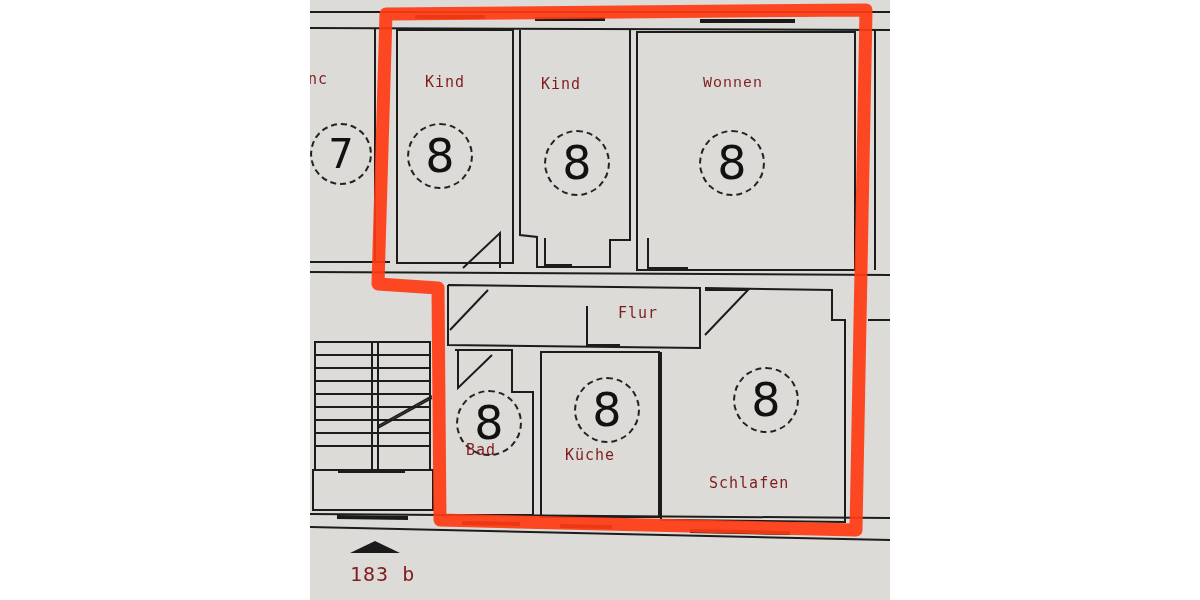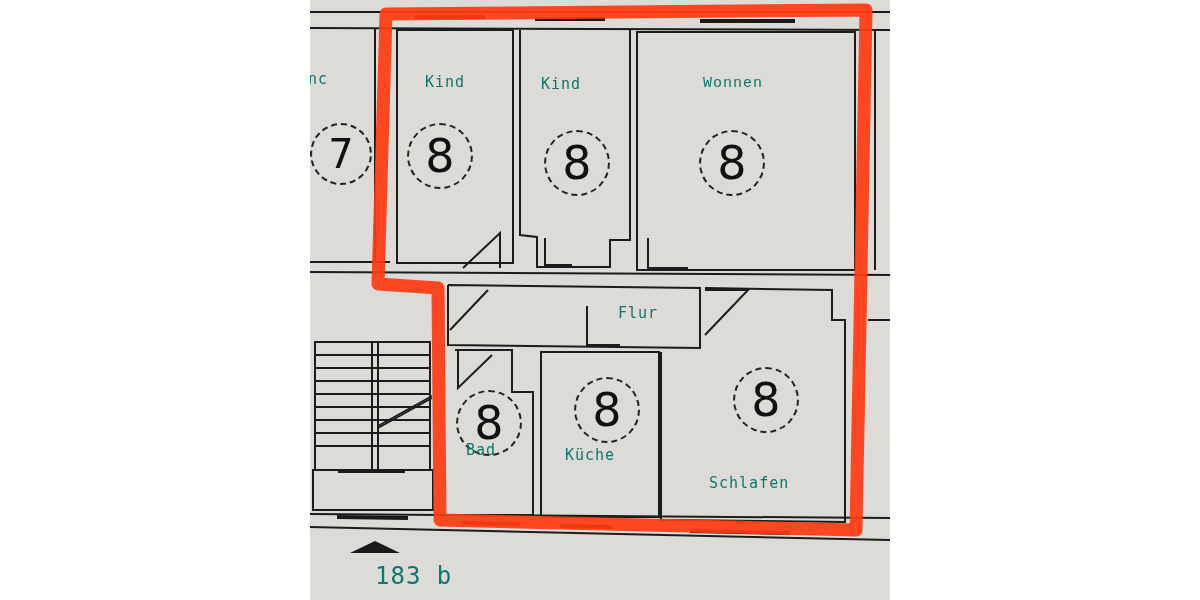--- a/index.html
+++ b/index.html
@@ -1,19 +1,19 @@
 <!DOCTYPE html>
 <html><head>
 <meta charset="utf-8">
 <style>
   html, body { margin:0; padding:0; }
   body { width:1200px; height:600px; background:#ffffff; position:relative; overflow:hidden; font-family:"DejaVu Sans Mono", monospace; }
   .photo { position:absolute; left:310px; top:0; width:580px; height:600px; background:#d9d8d4; overflow:hidden; }
   .photo svg { position:absolute; left:0; top:0; }
-  .lbl { position:absolute; font-family:"DejaVu Sans Mono", monospace; font-size:15px; color:#0f766e; letter-spacing:1px; white-space:nowrap; }
+  .lbl { position:absolute; font-family:"DejaVu Sans Mono", monospace; font-size:15px; color:#7f1d1d; letter-spacing:1px; white-space:nowrap; }
   .num { position:absolute; width:62px; height:62px; border:2px dashed #222; border-radius:50%; display:flex; align-items:center; justify-content:center; font-family:"DejaVu Sans", sans-serif; font-size:46px; color:#111; line-height:1; }
 </style>
 </head>
 <body>
 
 <div class="photo">
   <svg width="580" height="600" viewBox="310 0 580 600">
 
     <rect x="310" y="0" width="580" height="600" fill="#dcdbd7"></rect>
 
@@ -100,14 +100,14 @@
 
   <div class="num" style="left:146px;top:390px;">8</div>
   <span class="lbl" style="left:156px;top:441px;">Bad</span>
 
   <div class="num" style="left:264px;top:377px;">8</div>
   <span class="lbl" style="left:255px;top:446px;">Küche</span>
 
   <div class="num" style="left:423px;top:367px;">8</div>
   <span class="lbl" style="left:399px;top:474px;">Schlafen</span>
 
-  <span class="lbl" style="left:40px;top:562px;font-size:24px;margin-left:25px;">183 b</span>
+  <span class="lbl" style="left:40px;top:562px;font-size:20px;">183 b</span>
 </div>
 
 </body></html>

